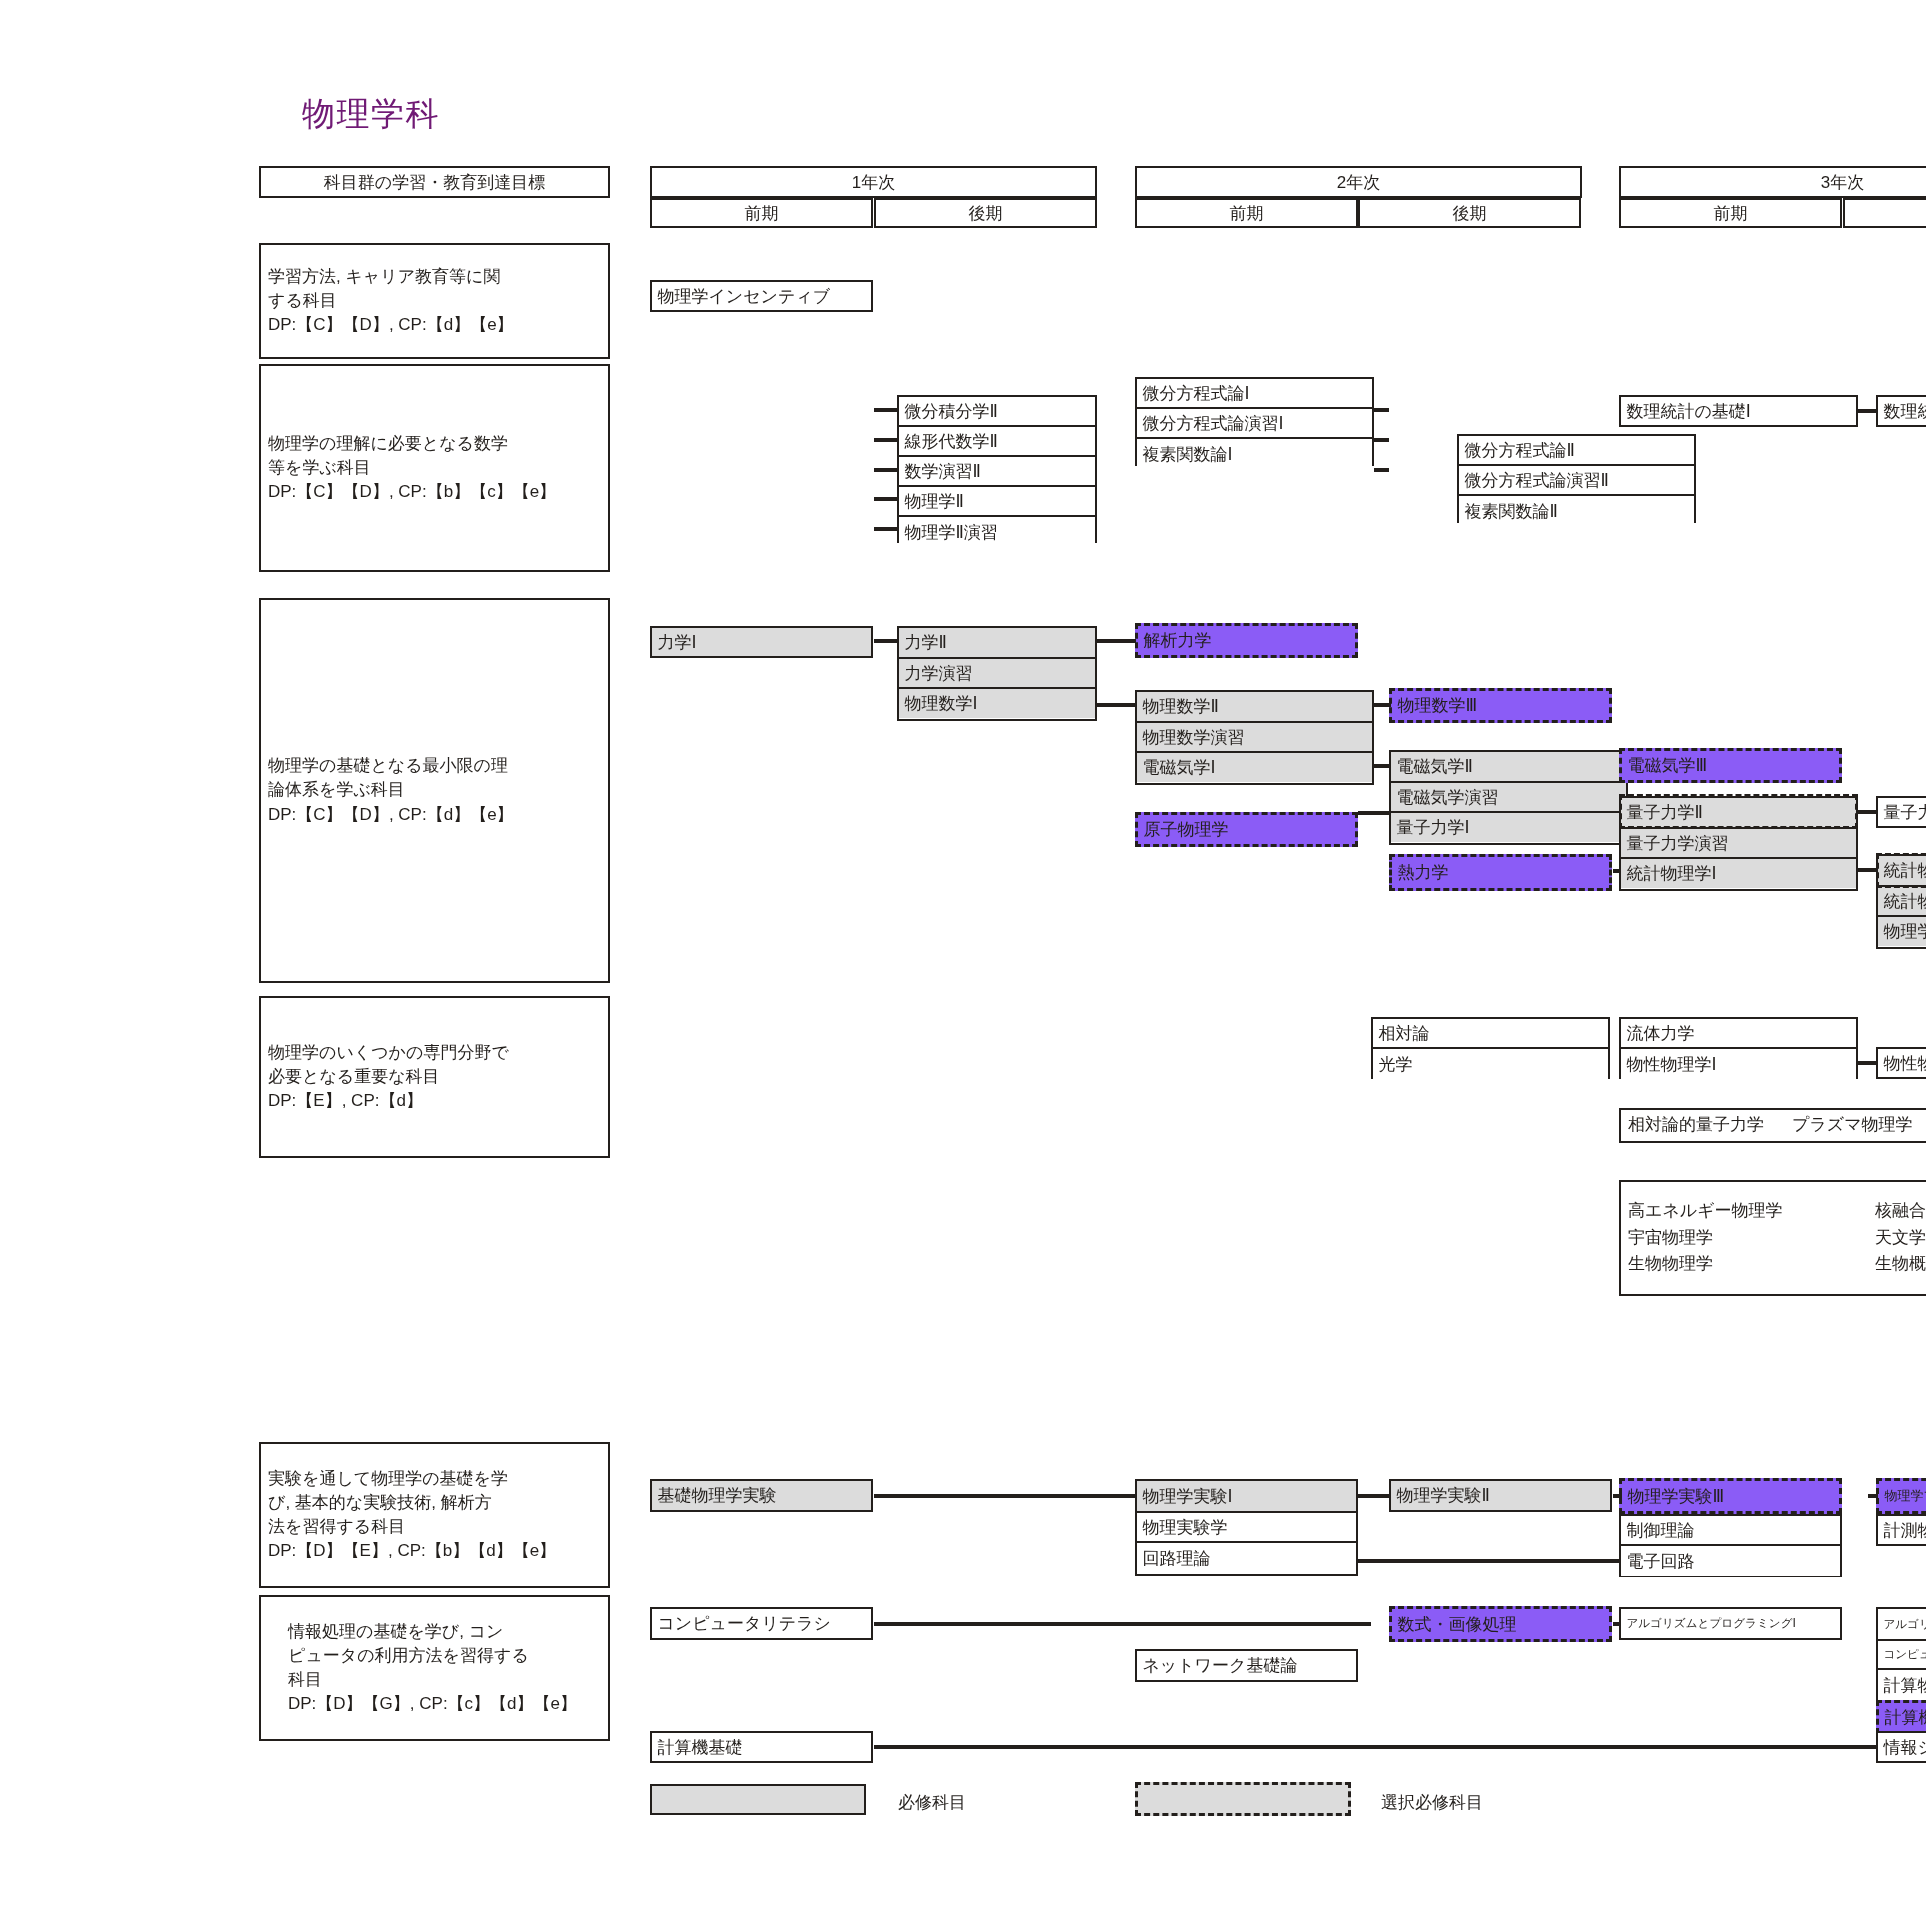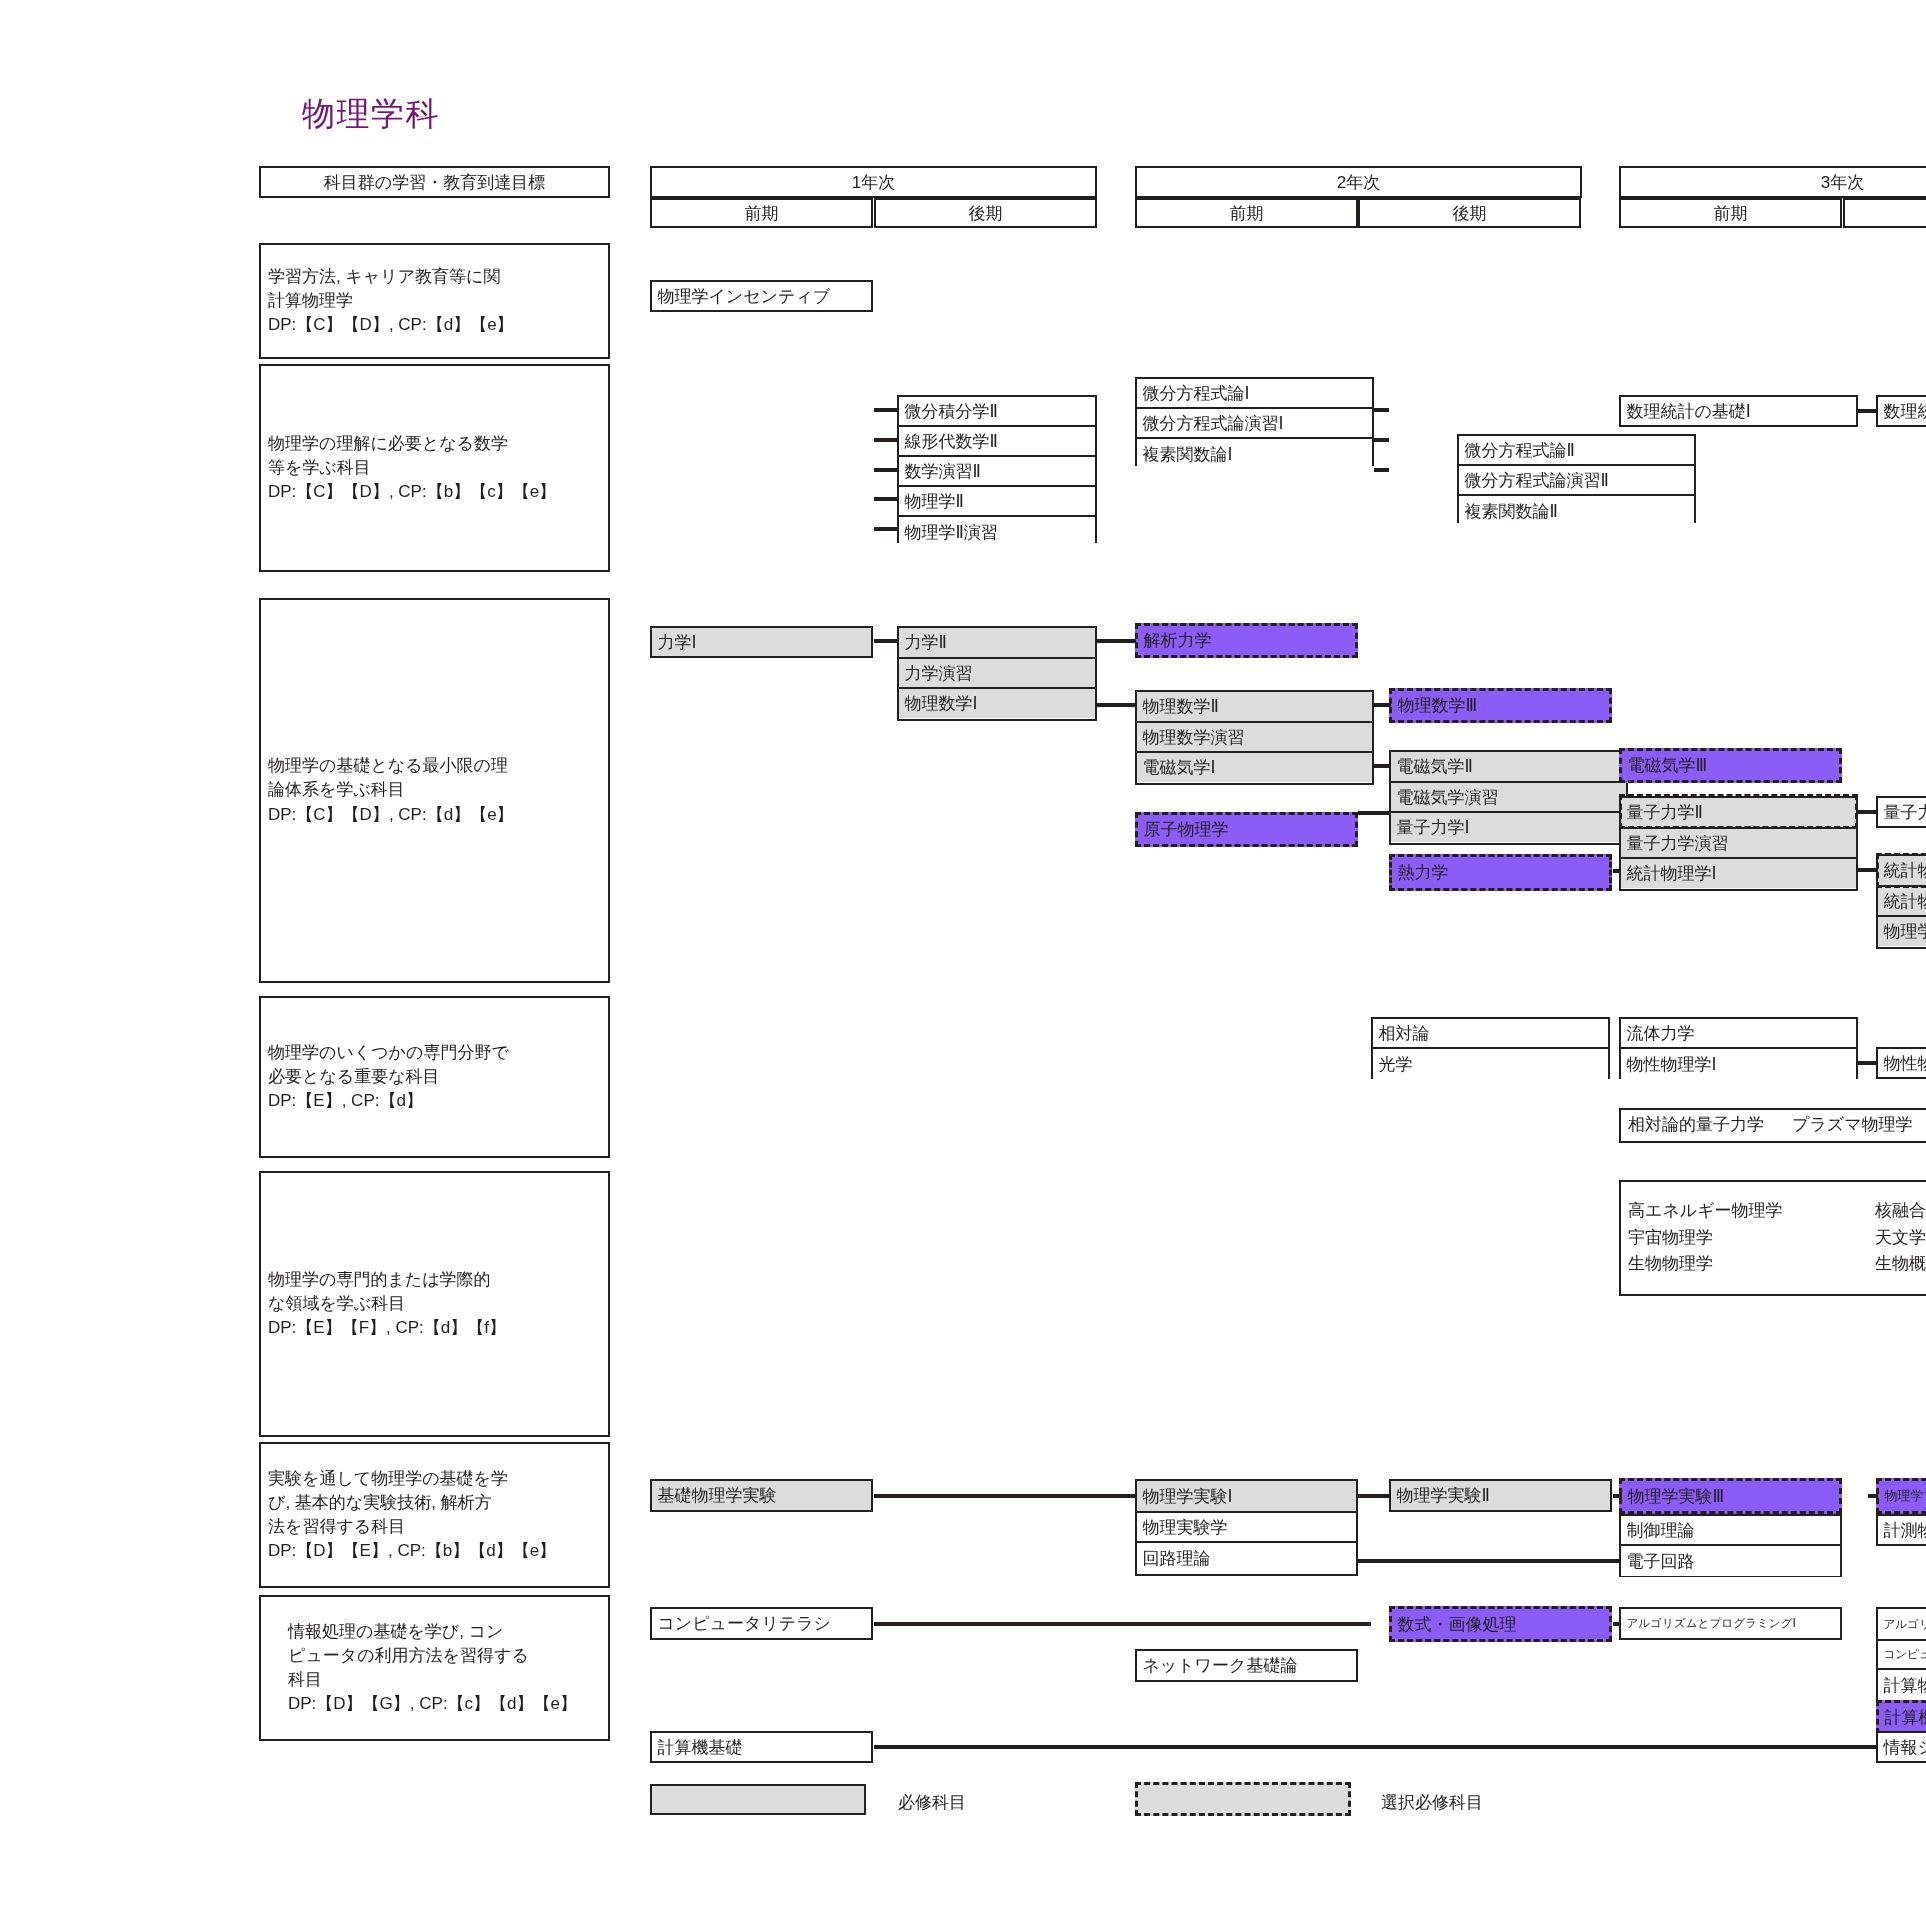--- a/index.html
+++ b/index.html
@@ -85,21 +85,21 @@
   </div>
   <div class="abs hdr" style="left:1619px;top:198px;width:223px;height:30px;">
     <span>前期</span>
   </div>
   <div class="abs hdr" style="left:1843px;top:198px;width:223px;height:30px;">
     
   </div>
 
   <div class="abs goal" style="left:259px;top:243px;width:351px;height:116px;">
     <div class="gt">学習方法, キャリア教育等に関
-計算物理学
+する科目
 DP:【C】【D】, CP:【d】【e】</div>
   </div>
 
   <div class="abs goal" style="left:259px;top:364px;width:351px;height:208px;">
     <div class="gt">物理学の理解に必要となる数学
 等を学ぶ科目
 DP:【C】【D】, CP:【b】【c】【e】</div>
   </div>
 
   <div class="abs goal" style="left:259px;top:598px;width:351px;height:385px;">
@@ -107,25 +107,20 @@
 論体系を学ぶ科目
 DP:【C】【D】, CP:【d】【e】</div>
   </div>
 
   <div class="abs goal" style="left:259px;top:996px;width:351px;height:162px;">
     <div class="gt">物理学のいくつかの専門分野で
 必要となる重要な科目
 DP:【E】, CP:【d】</div>
   </div>
 
-  <div class="abs goal" style="left:259px;top:1171px;width:351px;height:266px;">
-    <div class="gt">物理学の専門的または学際的
-な領域を学ぶ科目
-DP:【E】【F】, CP:【d】【f】</div>
-  </div>
 
   <div class="abs goal" style="left:259px;top:1442px;width:351px;height:146px;">
     <div class="gt">実験を通して物理学の基礎を学
 び, 基本的な実験技術, 解析方
 法を習得する科目
 DP:【D】【E】, CP:【b】【d】【e】</div>
   </div>
 
   <div class="abs goal" style="left:259px;top:1595px;width:351px;height:146px;padding-left:20px;">
     <div class="gt">情報処理の基礎を学び, コン

